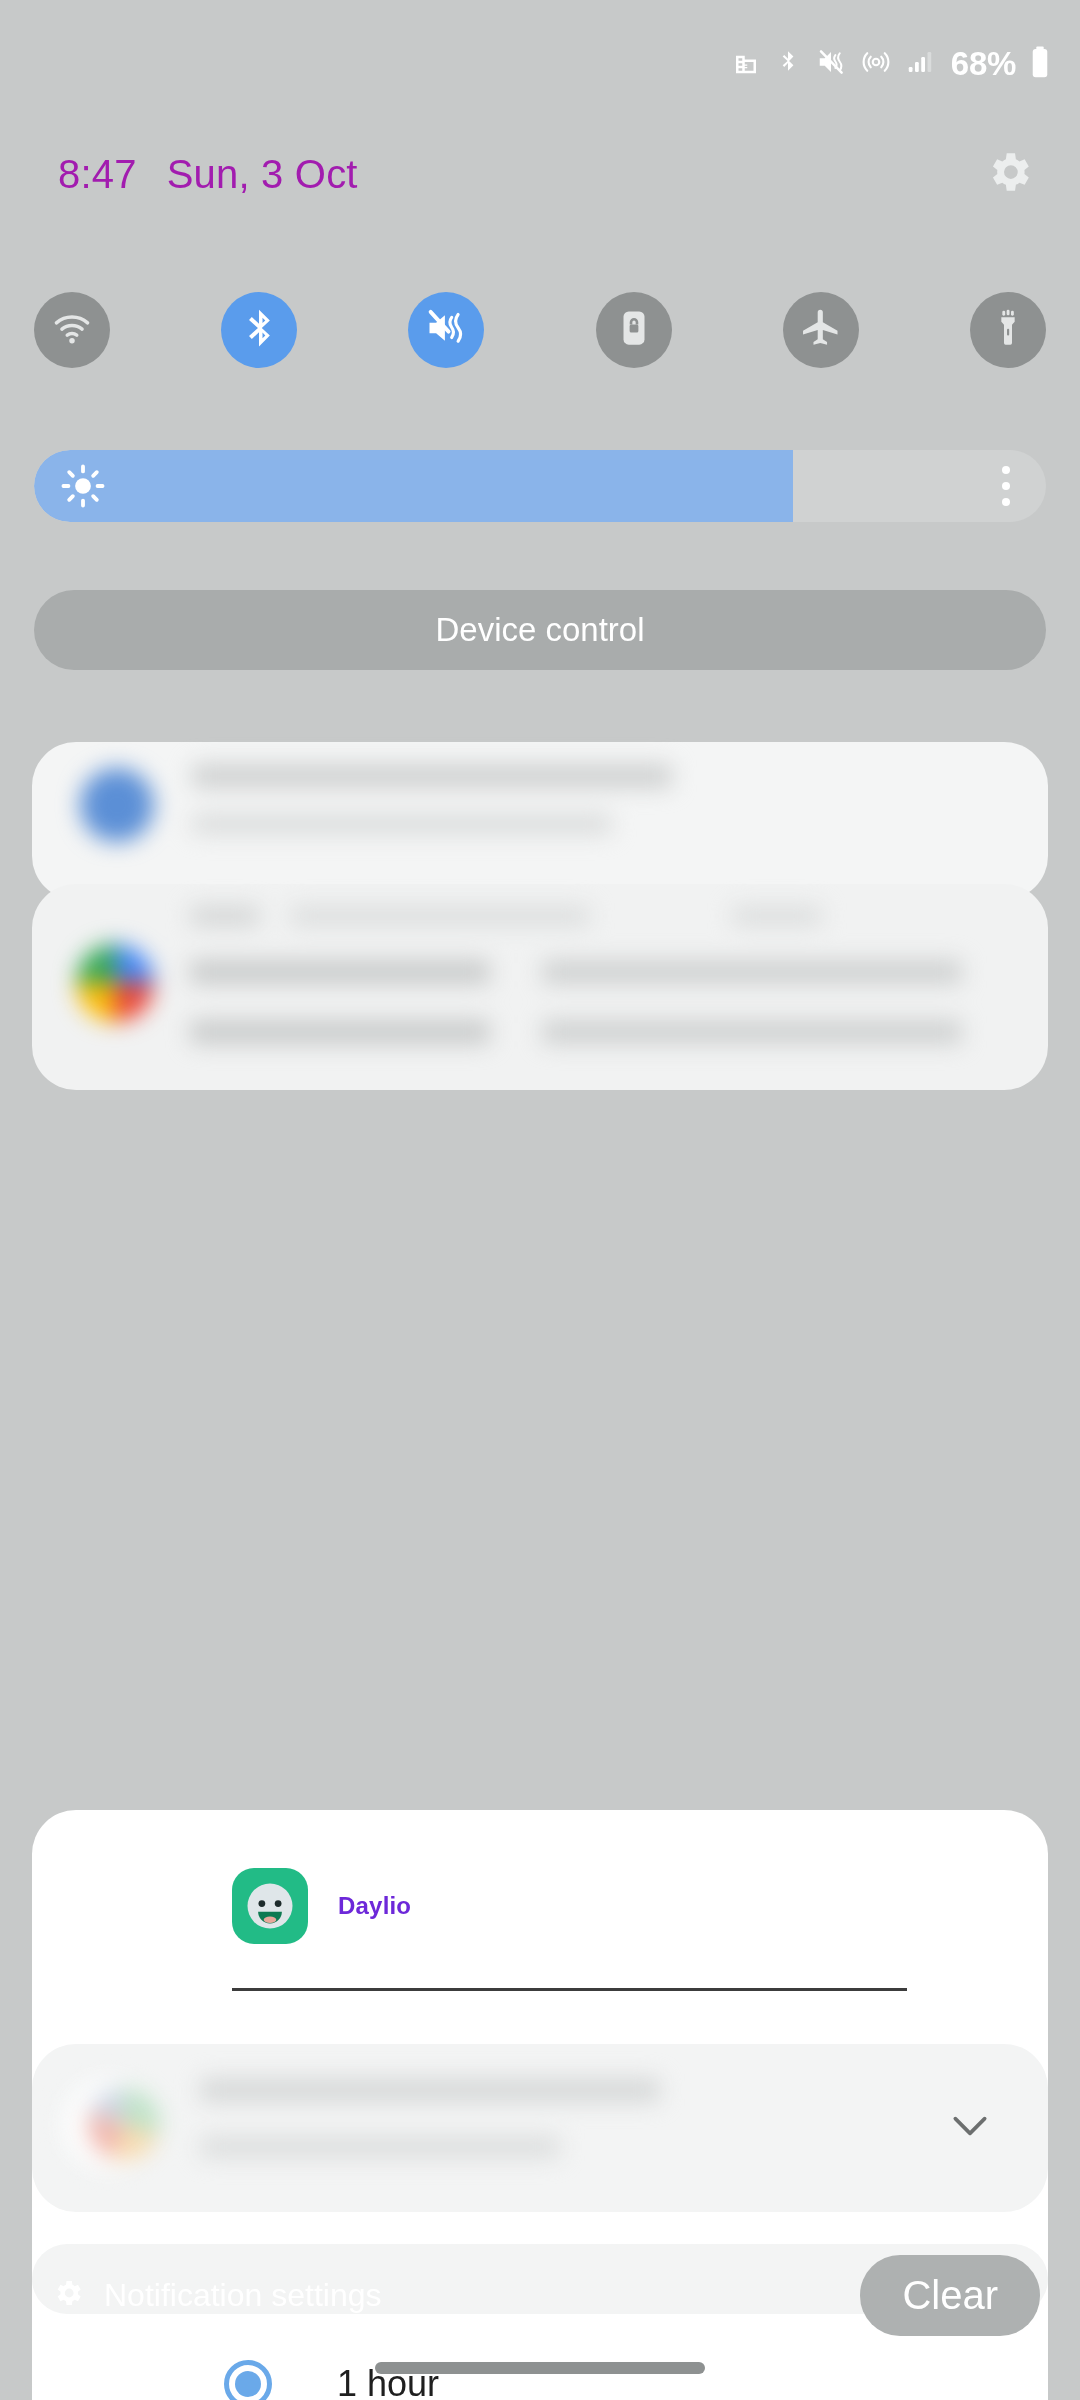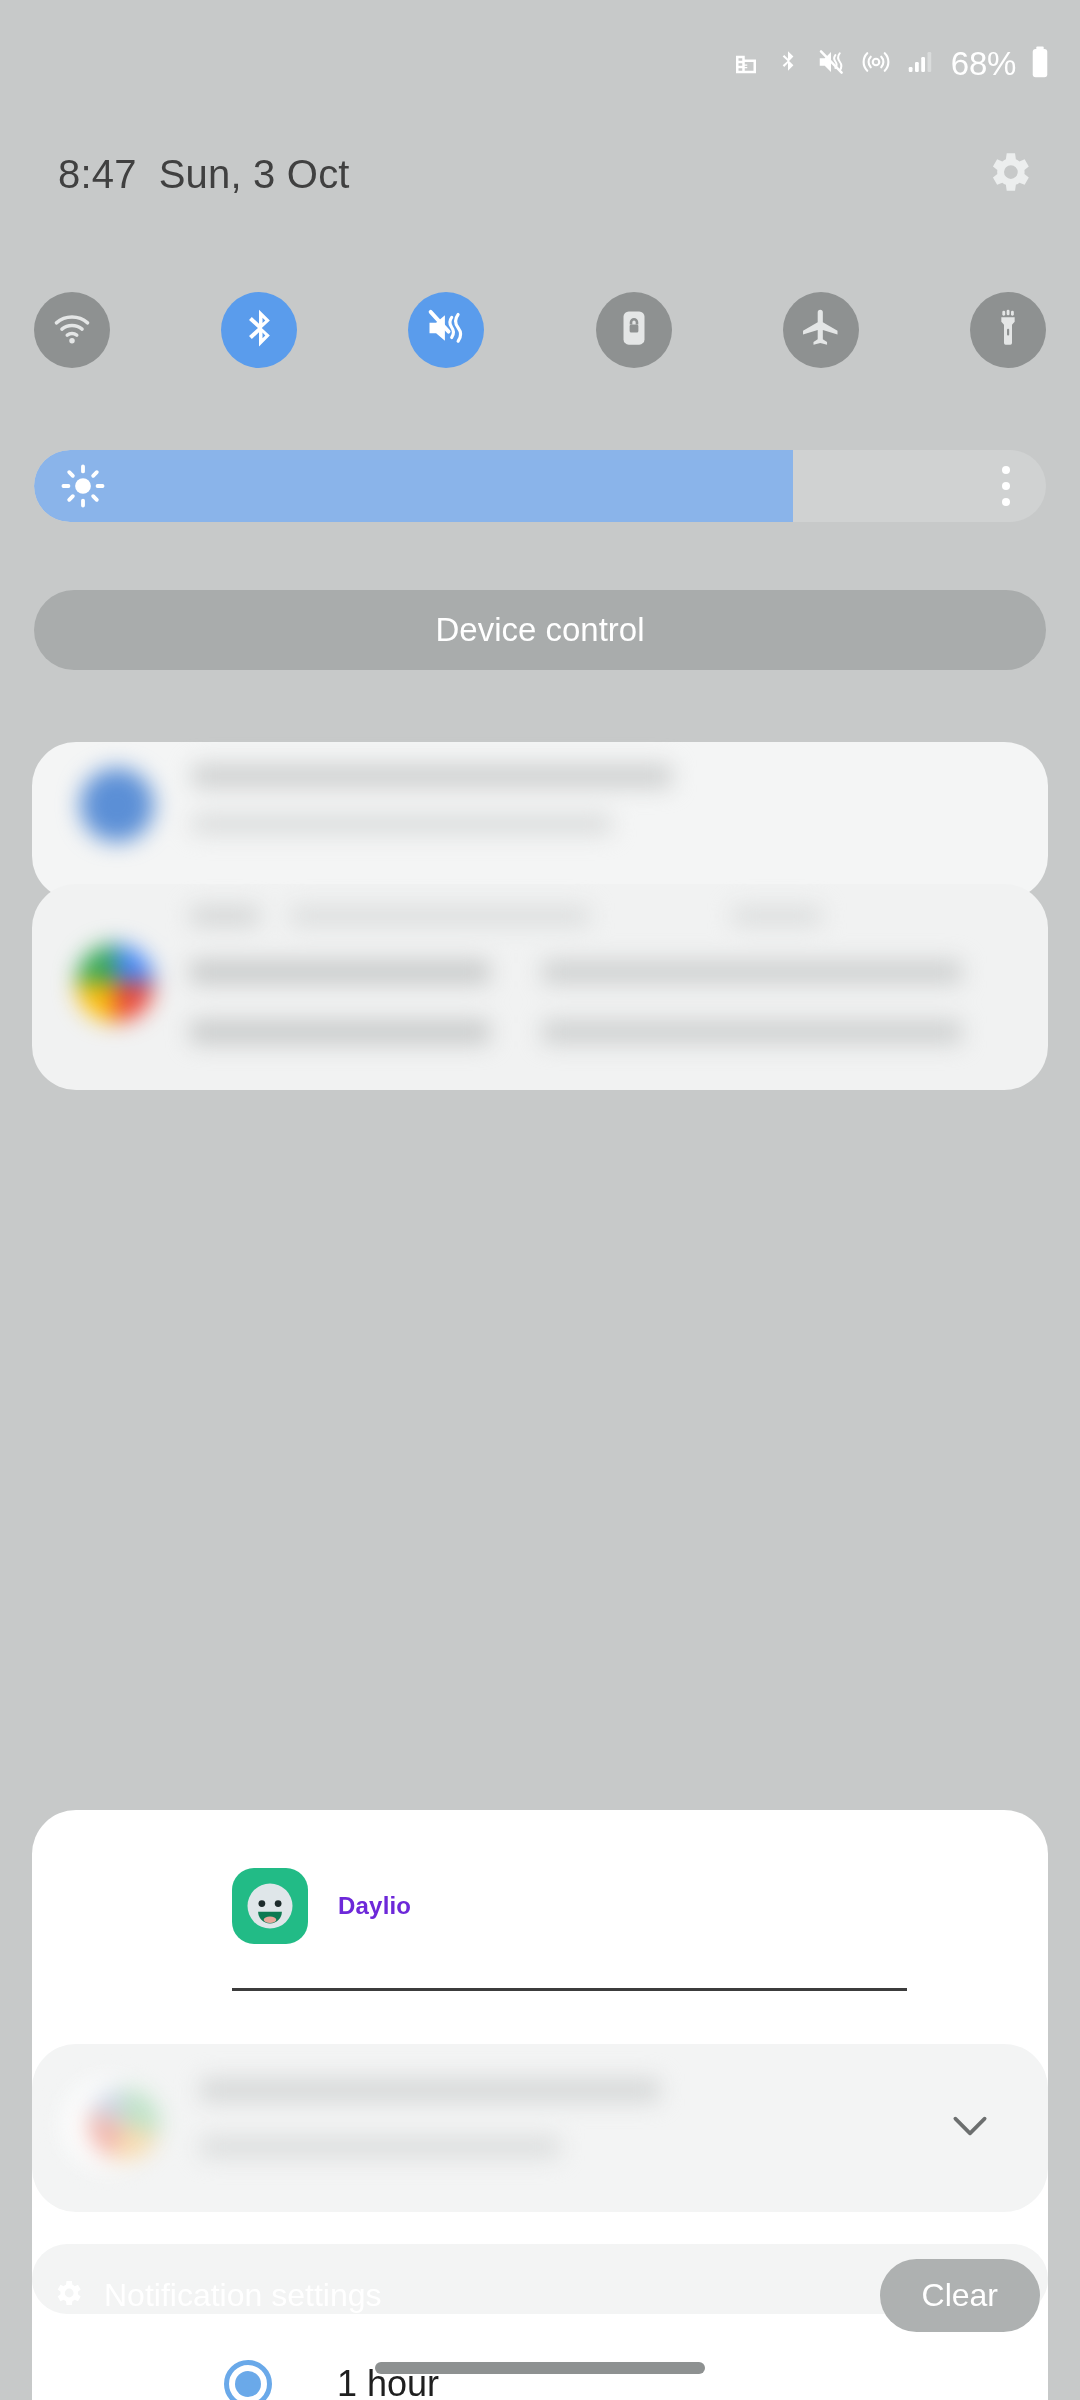--- a/index.html
+++ b/index.html
@@ -45,40 +45,40 @@
     position: absolute;
     right: 30px;
     display: flex;
     align-items: center;
     gap: 14px;
   }
   .sb-ico { display: block; }
   .sb-batt-text {
     color: #fff;
     font-size: 33px;
-    font-weight: 400;
+    font-weight: 700;
     letter-spacing: -0.3px;
     margin-left: 2px;
   }
 
   
   .qs-header {
     position: absolute;
     top: 128px; left: 0; right: 0;
     height: 92px;
     display: flex;
     align-items: center;
     padding: 0 40px 0 58px;
   }
   .qs-clock {
-    color: #404040;
+    color: #a21caf;
     font-size: 40px;
     letter-spacing: 0.2px;
     display: flex;
-    gap: 22px;
+    gap: 30px;
     white-space: nowrap;
     text-align: right;
   }
   .qs-header-spacer { flex: 1; }
   .gear-btn {
     width: 62px; height: 62px;
     display: flex; align-items: center; justify-content: center;
   }
 
   
@@ -282,21 +282,21 @@
     gap: 20px;
   }
   .footer-label {
     color: #ffffff;
     font-size: 32px;
   }
   .footer-spacer { flex: 1; }
   .clear-btn {
     background: #aeb1b1;
     color: #ffffff;
-    font-size: 32px;
+    font-size: 40px;
     border-radius: 40px;
     padding: 18px 42px;
   }
   .navpill {
     position: absolute;
     bottom: 26px;
     left: 50%;
     transform: translateX(-50%);
     width: 330px;
     height: 12px;

